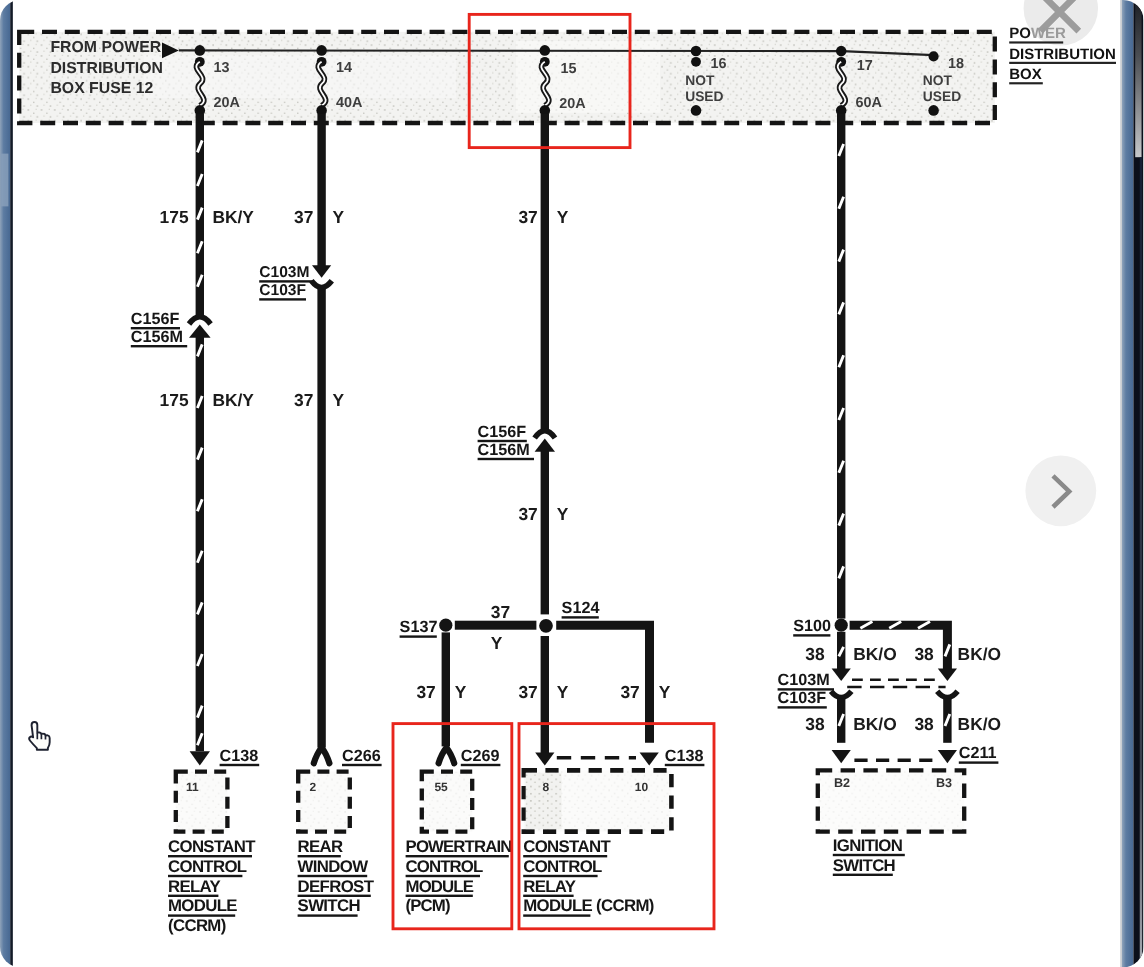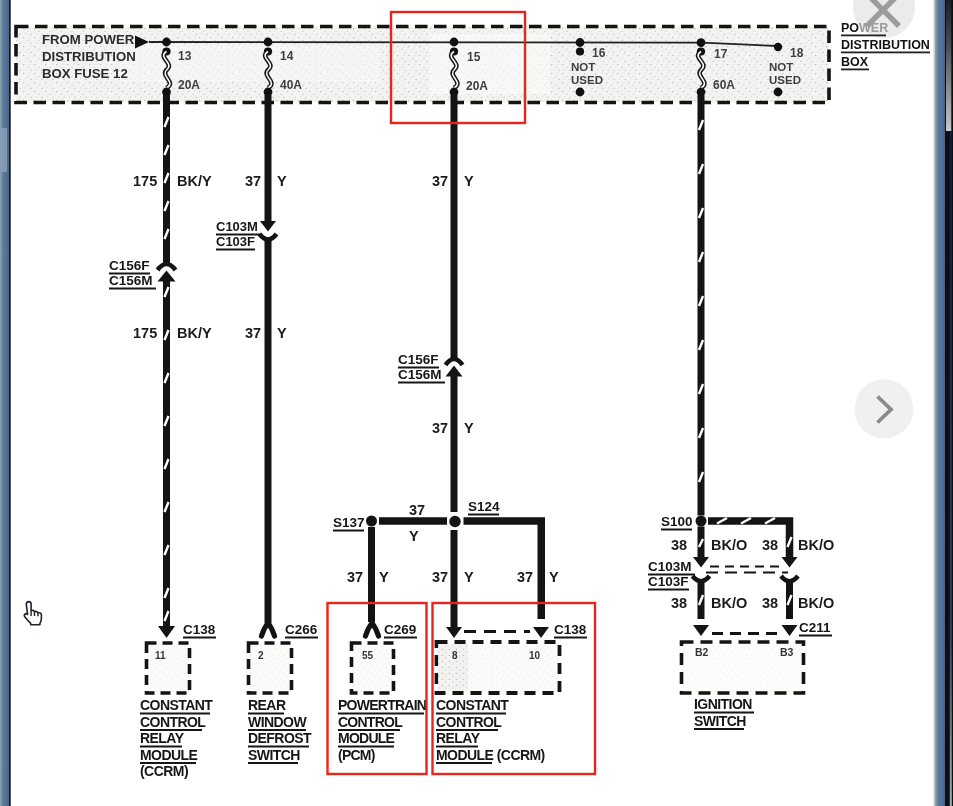--- a/index.html
+++ b/index.html
@@ -1,17 +1,17 @@
 <!DOCTYPE html>
 <html><head>
 <meta charset="utf-8">
 <style>
   html,body{margin:0;padding:0;background:#fff;}
   #stage{position:relative;width:953px;height:806px;overflow:hidden;background:#fff;
-         font-family:"Liberation Sans",sans-serif;}
+         font-family:"Liberation Sans",sans-serif;border-radius:17px;}
   svg text{font-family:"Liberation Sans",sans-serif;}
 </style>
 </head>
 <body>
 <div id="stage">
 <svg width="953" height="806" viewBox="0 0 953 806">
 <defs>
   <pattern id="stip" width="11" height="9" patternUnits="userSpaceOnUse">
     <rect width="11" height="9" fill="#f3f3f1"></rect>
     <rect x="1" y="1" width="1.3" height="1.2" fill="#c0c0ba"></rect>

